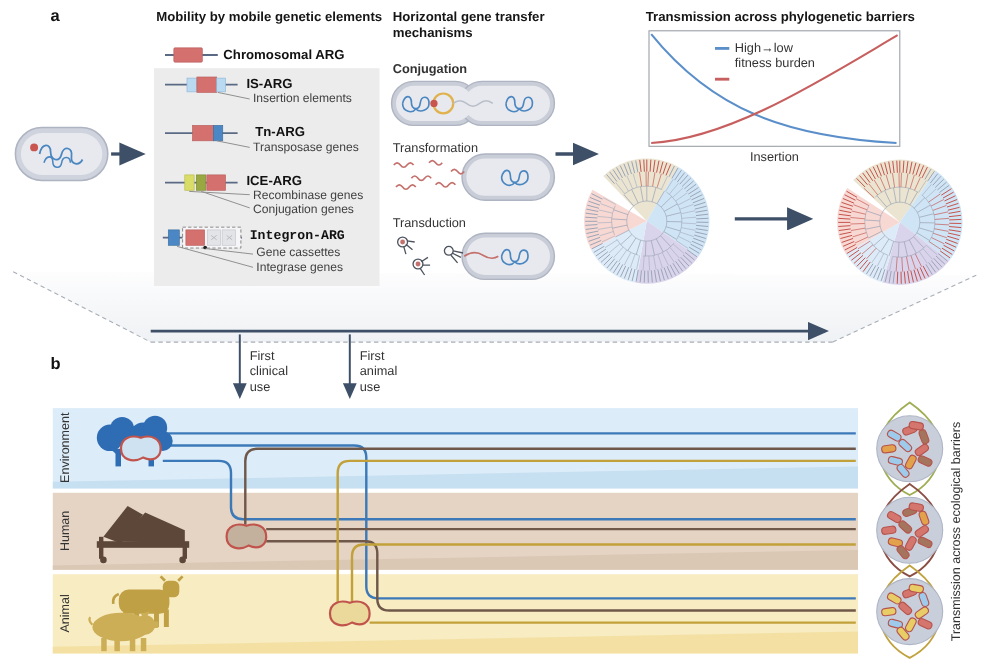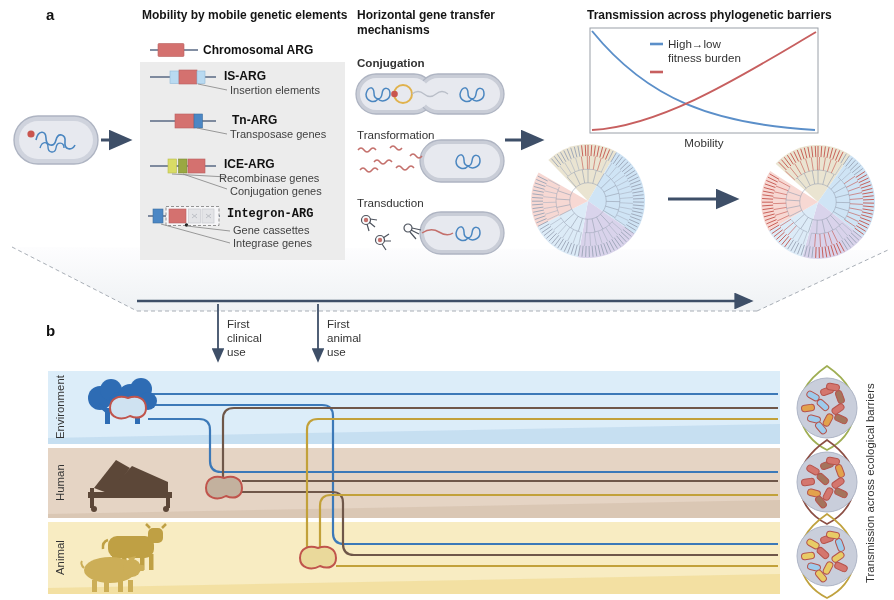--- a/index.html
+++ b/index.html
@@ -704,35 +704,35 @@
 <div class="t txt h" style="left:142px;top:8px;width:215px;">Mobility by mobile genetic elements</div>
 <div class="t txt elab" style="left:203px;top:43px;">Chromosomal ARG</div>
 
 <div class="t txt elab" style="left:224px;top:69px;">IS-ARG</div>
 <div class="t txt sub" style="left:230px;top:84px;">Insertion elements</div>
 
 <div class="t txt elab" style="left:232px;top:113px;">Tn-ARG</div>
 <div class="t txt sub" style="left:230px;top:128px;text-align:center;">Transposase genes</div>
 
 <div class="t txt elab" style="left:224px;top:157px;">ICE-ARG</div>
-<div class="t txt sub" style="left:219px;top:172px;text-align:center;">Recombinase genes</div>
+<div class="t txt sub" style="left:230px;top:172px;text-align:center;">Recombinase genes</div>
 <div class="t txt sub" style="left:230px;top:185px;">Conjugation genes</div>
 
 <div class="t txt elab" style="left:227px;top:207px;font-family:Liberation Mono, monospace;">Integron-ARG</div>
 <div class="t txt sub" style="left:233px;top:224px;">Gene cassettes</div>
 <div class="t txt sub" style="left:233px;top:237px;">Integrase genes</div>
 
 <div class="t txt h" style="left:357px;top:8px;width:150px;">Horizontal gene transfer mechanisms</div>
 <div class="t txt lab" style="left:357px;top:56px;font-weight:bold;">Conjugation</div>
 <div class="t txt lab" style="left:357px;top:128px;">Transformation</div>
 <div class="t txt lab" style="left:357px;top:196px;">Transduction</div>
 
 <div class="t txt h" style="left:587px;top:8px;width:250px;">Transmission across phylogenetic barriers</div>
 <div class="t txt lab" style="left:668px;top:37px;width:90px;line-height:1.25;"><span>High→low</span><br><span>fitness burden</span></div>
-<div class="t txt lab ctr" style="left:590px;top:136px;width:228px;">Mobility</div>
+<div class="t txt lab ctr" style="left:590px;top:136px;width:228px;">Insertion</div>
 
 <div class="t txt lab" style="left:227px;top:317px;width:52px;">First clinical use</div>
 <div class="t txt lab" style="left:327px;top:317px;width:48px;">First animal use</div>
 
 <div class="t txt vert" style="left:54px;top:371px;height:73px;">Environment</div>
 <div class="t txt vert" style="left:54px;top:448px;height:70px;">Human</div>
 <div class="t txt vert" style="left:54px;top:522px;height:72px;">Animal</div>
 
 <div class="t txt vert" style="left:864px;top:368px;height:230px;">Transmission across ecological barriers</div>
 

